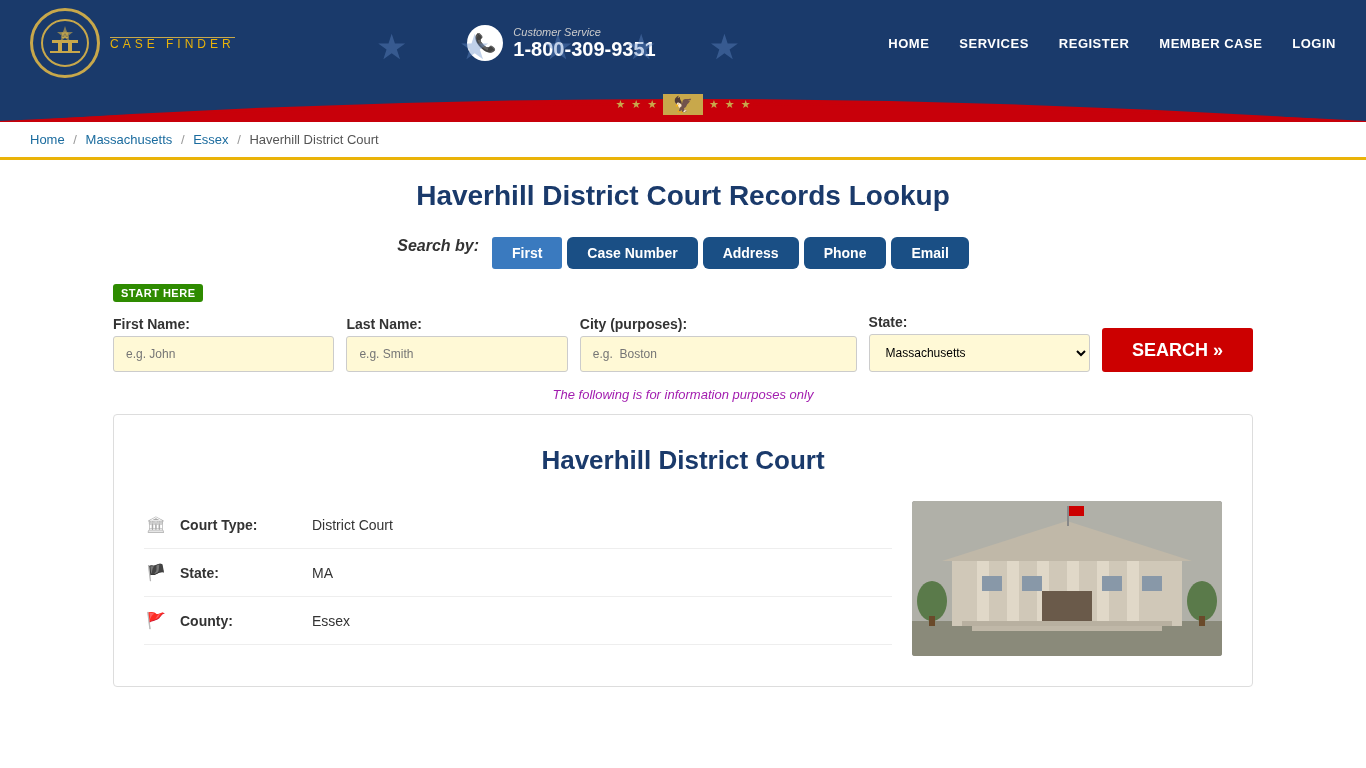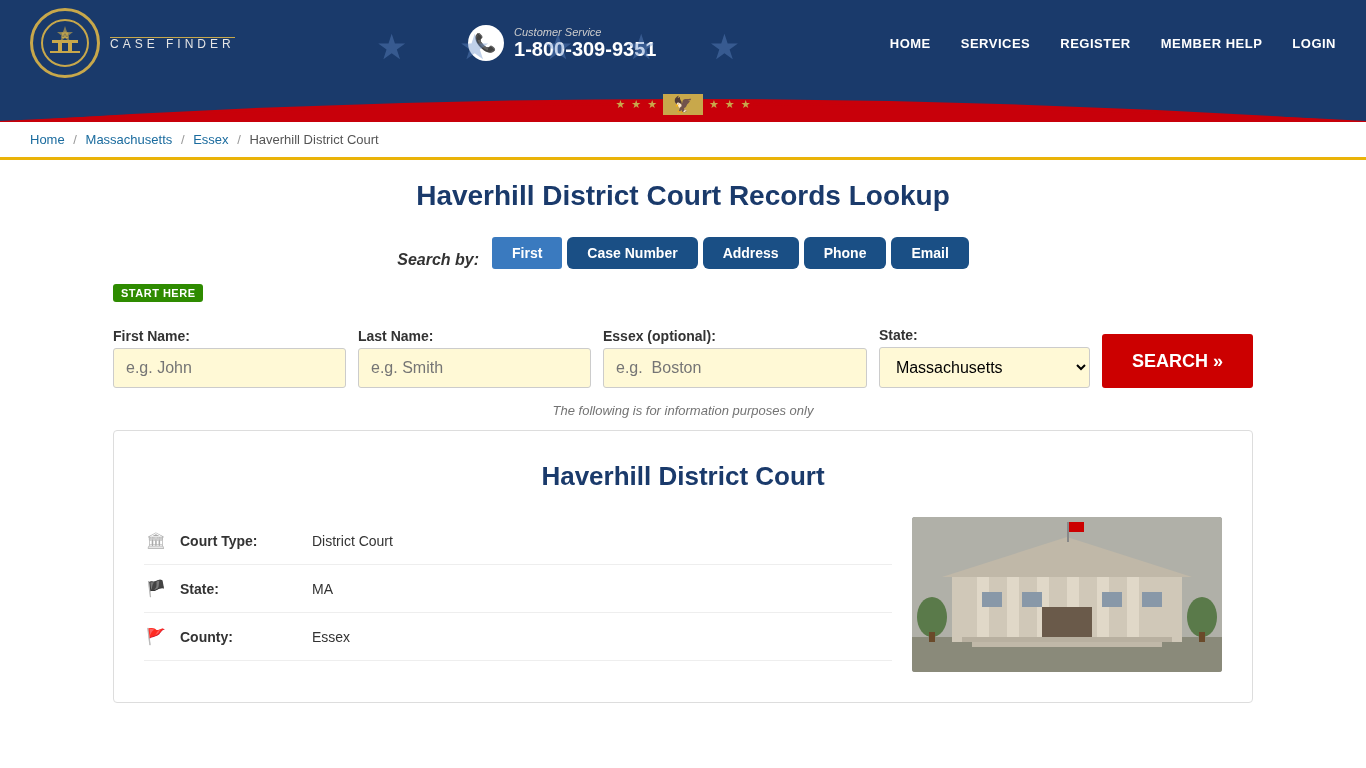--- a/index.html
+++ b/index.html
@@ -44,21 +44,21 @@
     }
     .logo-text .court-word {
       font-size: 36px;
       font-weight: 900;
       letter-spacing: 2px;
       color: #fff;
     }
     .logo-text .case-finder {
       font-size: 12px;
       letter-spacing: 4px;
-      color: #e5e5e5;
+      color: #eab308;
       border-top: 1px solid #c8a84b;
       padding-top: 0;
       text-align: center;
     }
     .phone-area {
       display: flex;
       align-items: center;
       gap: 10px;
       color: #fff;
     }
@@ -127,21 +127,21 @@
       text-align: center;
       font-size: 28px;
       font-weight: bold;
       color: #1a3a6b;
       margin-bottom: 25px;
     }
 
     
     .search-by-row {
       display: flex;
-      align-items: flex-end;
+      align-items: flex-start;
       justify-content: center;
       gap: 5px;
       margin-bottom: 15px;
     }
     .search-by-label {
       font-size: 16px;
       font-weight: bold;
       font-style: italic;
       margin-right: 8px;
       color: #333;
@@ -165,21 +165,21 @@
 
     
     .start-here-badge {
       display: inline-block;
       background: #2e8b00;
       color: #fff;
       font-size: 11px;
       font-weight: bold;
       padding: 3px 8px;
       border-radius: 3px;
-      margin-bottom: 25px;
+      margin-bottom: 12px;
       letter-spacing: 0.5px;
       text-align: center;
     }
     .search-form {
       margin-bottom: 15px;
     }
     .form-row {
       display: flex;
       align-items: flex-end;
       gap: 12px;
@@ -189,50 +189,50 @@
       flex-direction: column;
       gap: 4px;
     }
     .form-group label {
       font-size: 14px;
       font-weight: bold;
       color: #333;
     }
     .form-group input, .form-group select {
       padding: 10px 12px;
-      font-size: 16px;
+      font-size: 12px;
       border: 1px solid #ccc;
       border-radius: 3px;
       background: #fff9d6;
     }
     .form-group.first-name { flex: 1.2; }
     .form-group.last-name { flex: 1.2; }
     .form-group.city { flex: 1.5; }
     .form-group.state { flex: 1.2; }
     .search-btn {
       background: #cc0000;
       color: #fff;
       border: none;
       padding: 10px 30px;
       font-size: 18px;
       font-weight: bold;
       cursor: pointer;
       border-radius: 3px;
       white-space: nowrap;
-      height: 54px;
+      height: 44px;
       display: flex;
       align-items: center;
       gap: 5px;
     }
 
     .info-note {
       text-align: center;
       font-size: 13px;
       font-style: italic;
-      color: #737373;
+      color: #a21caf;
       margin: 12px 0;
     }
 
     
     .court-card {
       border: 1px solid #ddd;
       border-radius: 4px;
       padding: 30px;
       margin-top: 10px;
     }
@@ -339,21 +339,21 @@
         <div class="phone-details">
           <div class="customer-service">Customer Service</div>
           <div class="phone-number">1-800-309-9351</div>
         </div>
       </div>
 
       <nav class="nav-links">
         <a href="#">HOME</a>
         <a href="#">SERVICES</a>
         <a href="#">REGISTER</a>
-        <a href="#">MEMBER HELP</a>
+        <a href="#">MEMBER CASE</a>
         <a href="#">LOGIN</a>
       </nav>
     </div>
   </div>
 
   <div style="background: #1a3a6b; height: 36px; position: relative; overflow: hidden;">
     <div style="position:absolute; bottom:0; left:0; right:0; height:36px;">
       <svg viewBox="0 0 1366 36" preserveAspectRatio="none" width="1366" height="36">
         <path d="M0,36 Q683,-10 1366,36 Z" fill="#c8000a"></path>
         <path d="M0,36 Q683,0 1366,36" fill="none" stroke="#c8000a" stroke-width="2"></path>
@@ -398,21 +398,21 @@
     <div class="form-row">
       <div class="form-group first-name">
         <label>First Name:</label>
         <input type="text" placeholder="e.g. John" style="">
       </div>
       <div class="form-group last-name">
         <label>Last Name:</label>
         <input type="text" placeholder="e.g. Smith" style="">
       </div>
       <div class="form-group city">
-        <label>Essex (optional):</label>
+        <label>City (purposes):</label>
         <input type="text" placeholder="e.g.  Boston" style="">
       </div>
       <div class="form-group state">
         <label>State:</label>
         <select>
           <option>Massachusetts</option>
           <option>Alabama</option>
           <option>Alaska</option>
           <option>Arizona</option>
           <option>California</option>

